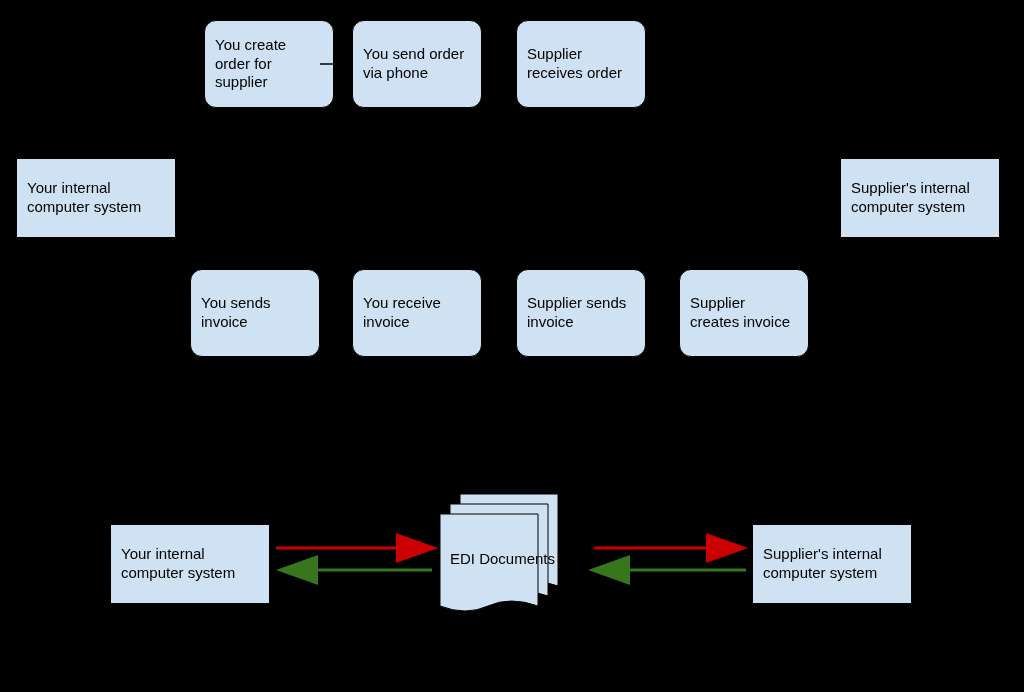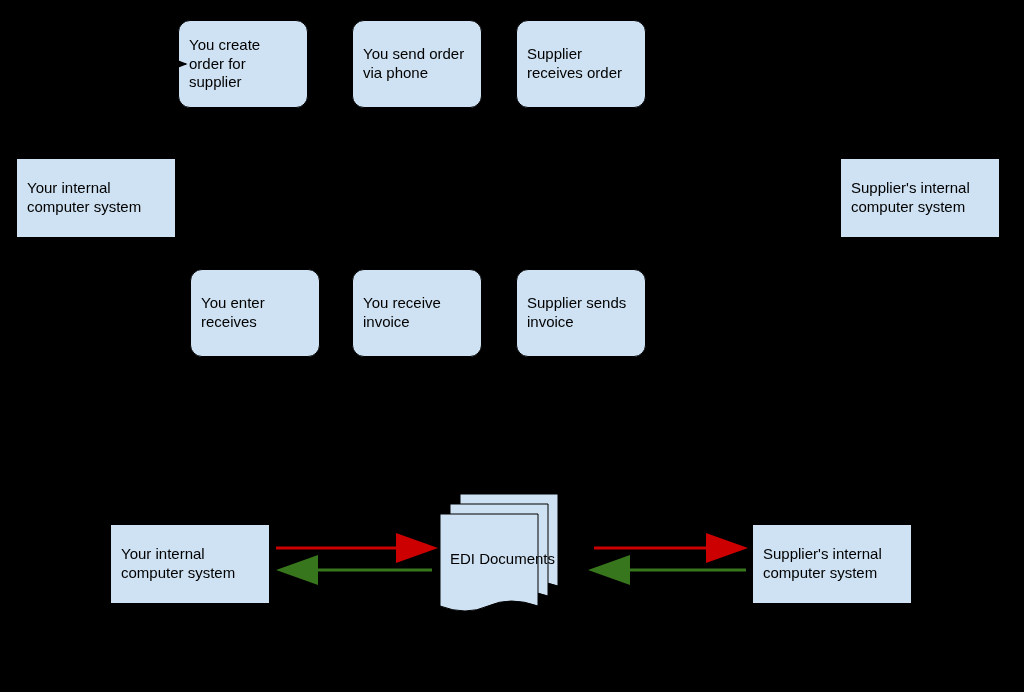--- a/index.html
+++ b/index.html
@@ -46,42 +46,45 @@
 </style>
 </head>
 <body>
 
 <div class="stage">
 
   <div class="box rect" style="left:16px; top:158px; width:160px; height:80px;">
     <span>Your internal computer system</span>
   </div>
 
-  <div class="box rrect" style="left:178px; top:20px; width:130px; height:88px;">
+  <div class="box rrect" style="left:204px; top:20px; width:130px; height:88px;">
     <span>You create order for supplier</span>
   </div>
   <div class="box rrect" style="left:352px; top:20px; width:130px; height:88px;">
     <span>You send order via phone</span>
   </div>
   <div class="box rrect" style="left:516px; top:20px; width:130px; height:88px;justify-content:center;">
     <span>Supplier receives order</span>
   </div>
 
   <div class="box rect" style="left:840px; top:158px; width:160px; height:80px;">
     <span>Supplier's internal computer system</span>
   </div>
 
   <div class="box rrect" style="left:190px; top:269px; width:130px; height:88px;">
-    <span>You enter receives</span>
+    <span>You sends invoice</span>
   </div>
   <div class="box rrect" style="left:516px; top:269px; width:130px; height:88px;">
     <span>Supplier sends invoice</span>
   </div>
   <div class="box rrect" style="left:352px; top:269px; width:130px; height:88px;">
     <span>You receive invoice</span>
+  </div>
+  <div class="box rrect" style="left:679px; top:269px; width:130px; height:88px;">
+    <span>Supplier creates invoice</span>
   </div>
 
   <div class="box rect" style="left:110px; top:524px; width:160px; height:80px;">
     <span>Your internal computer system</span>
   </div>
 
   <div class="box rect" style="left:752px; top:524px; width:160px; height:80px;">
     <span>Supplier's internal computer system</span>
   </div>
 

